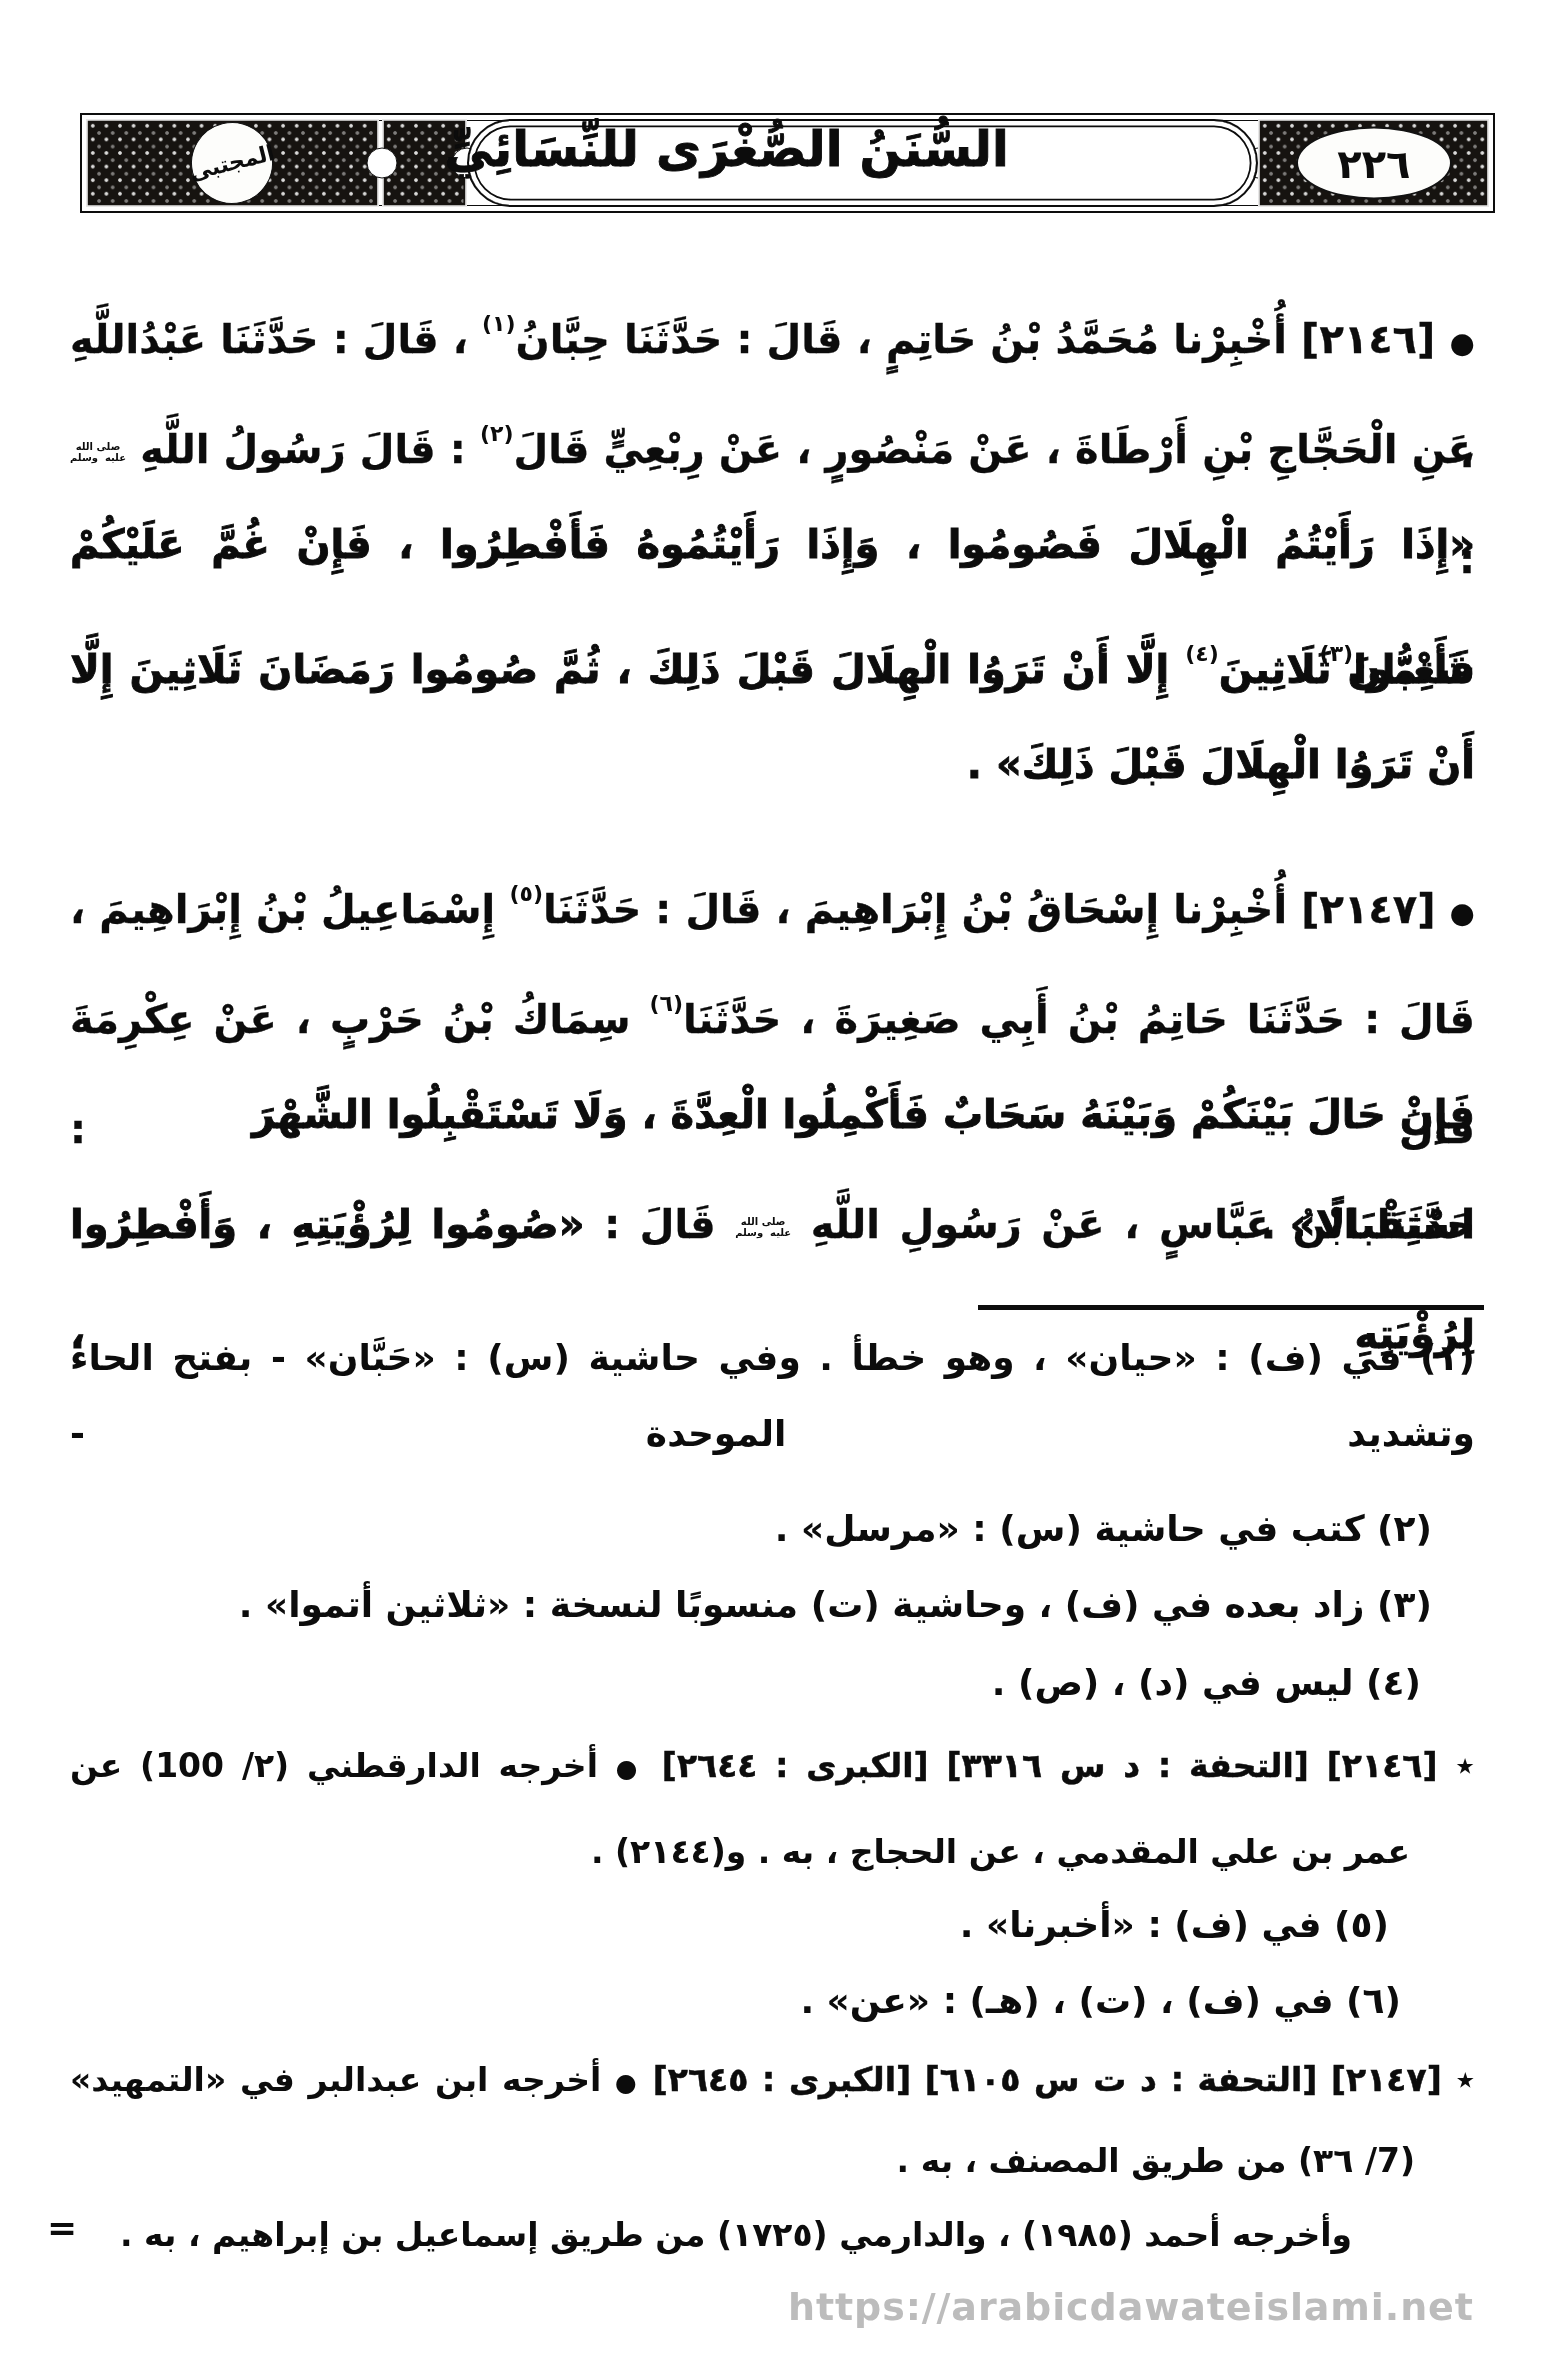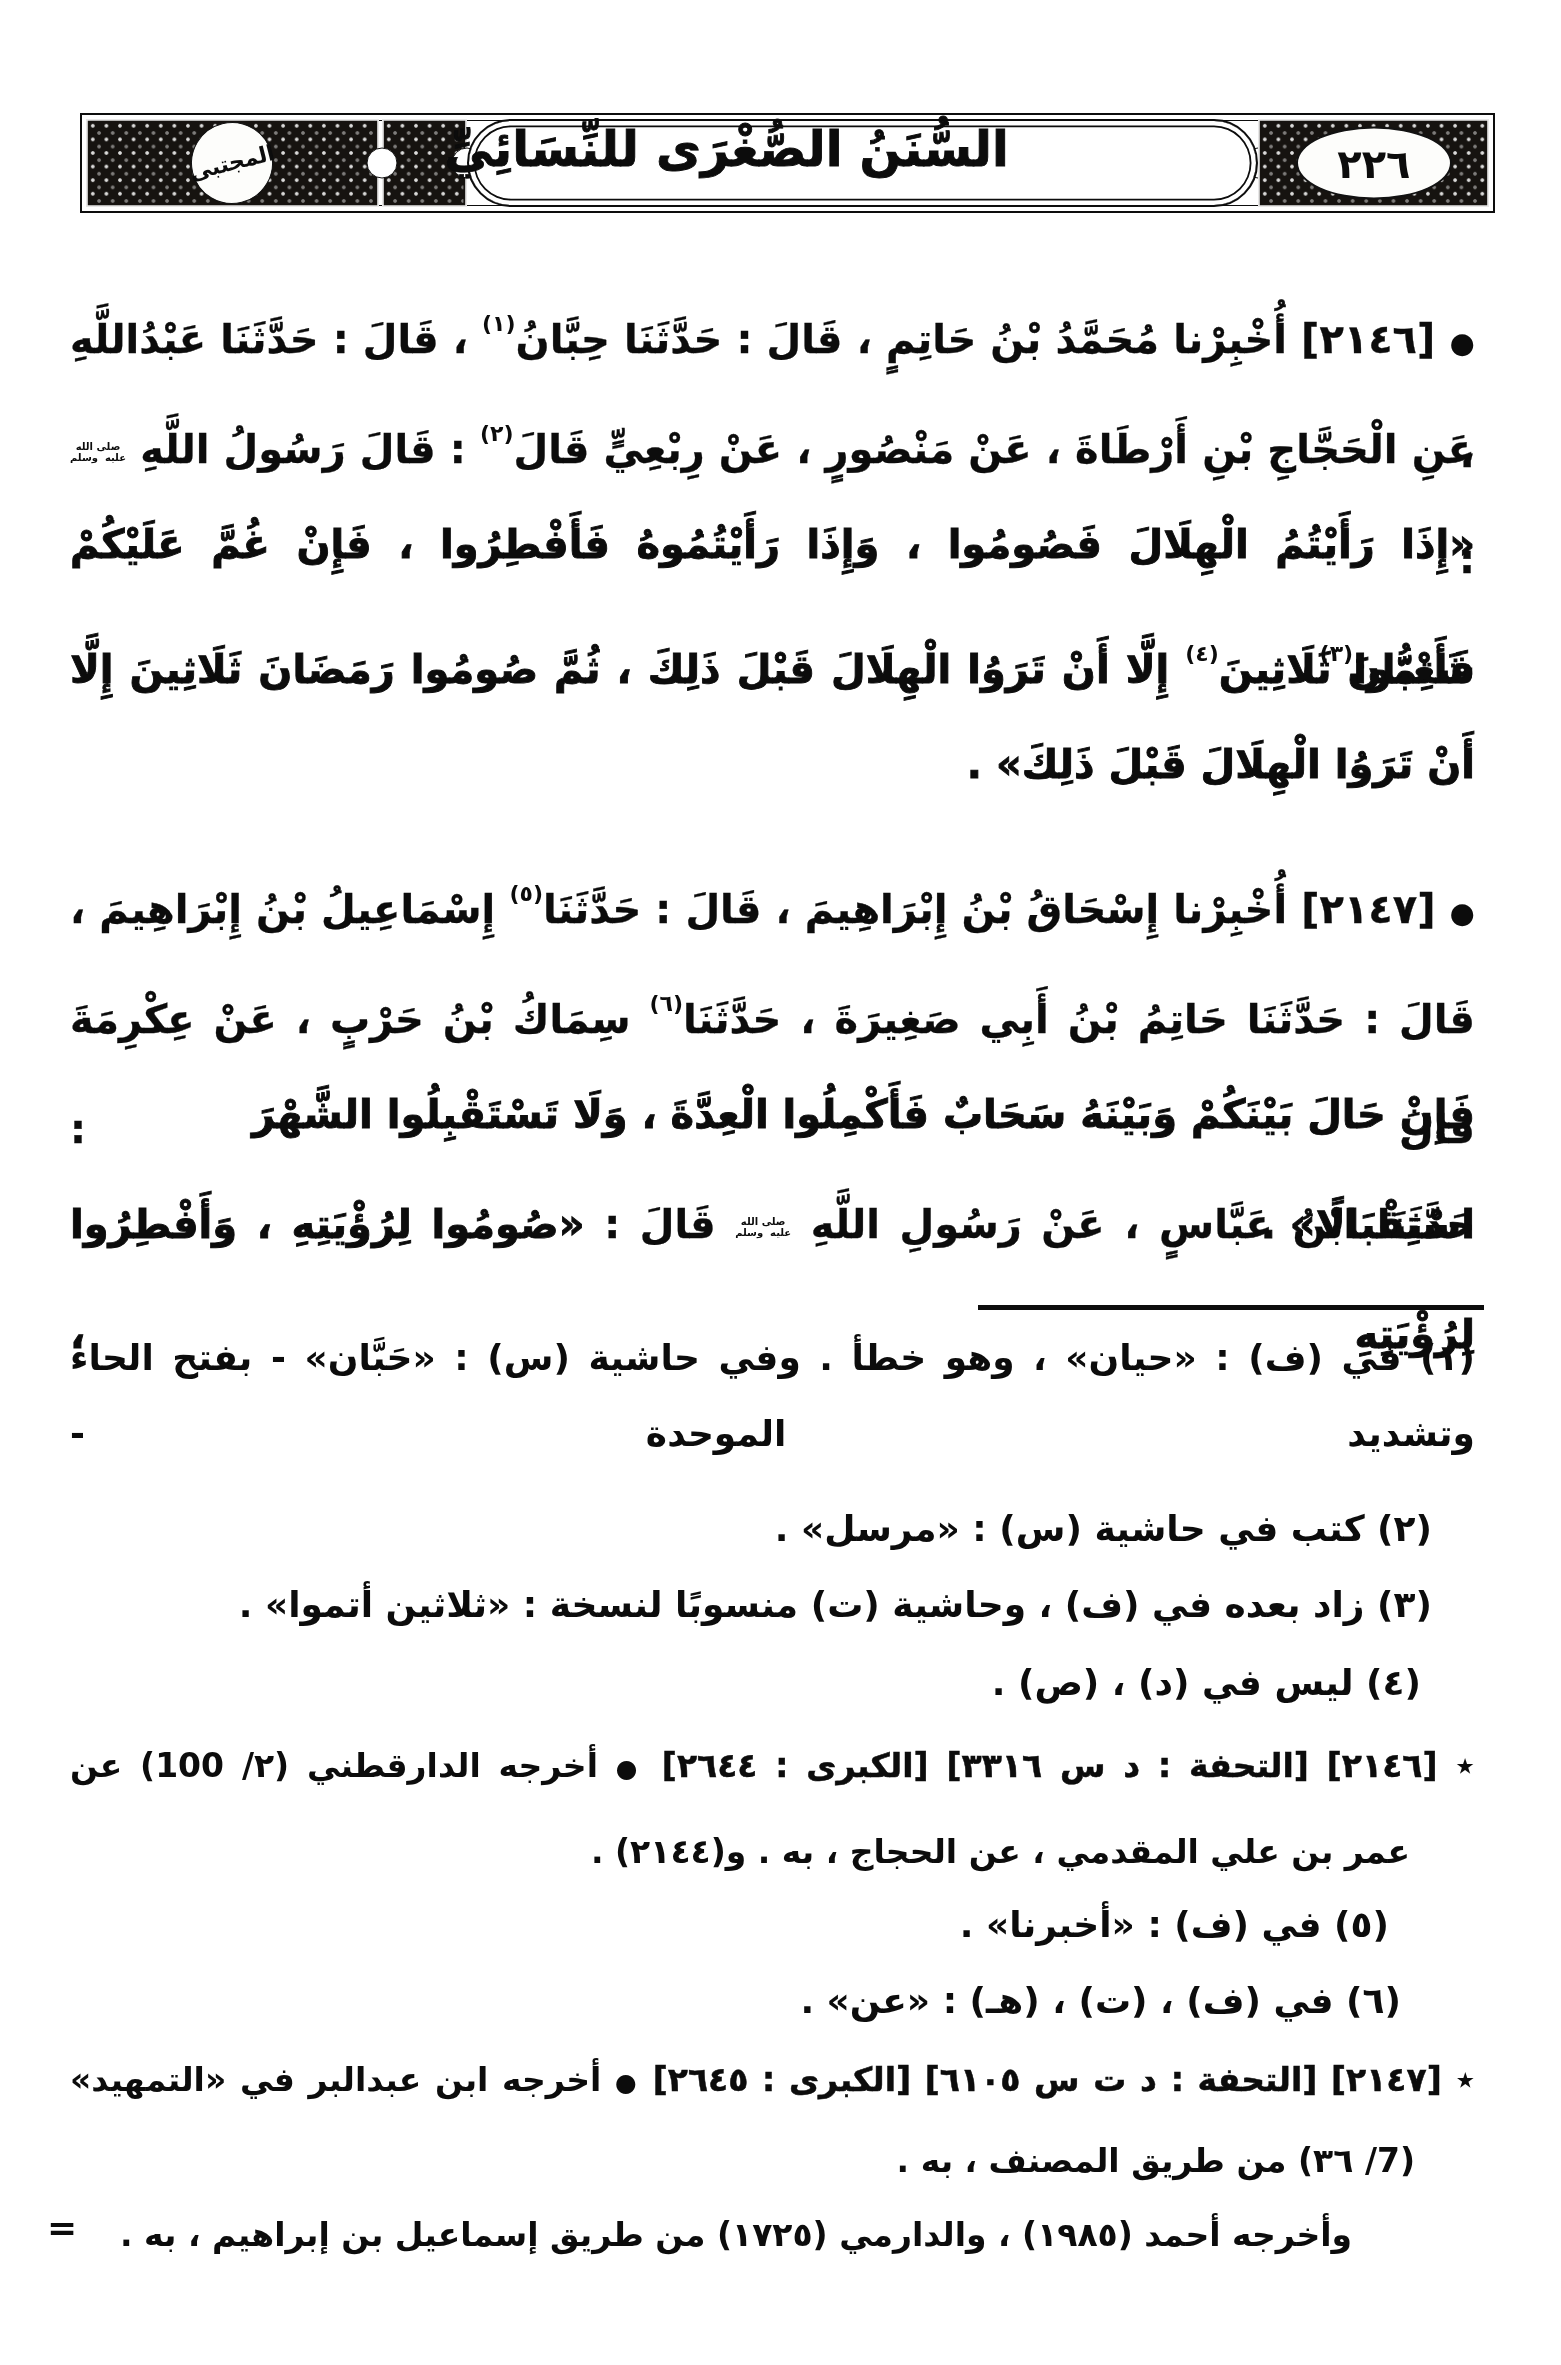--- a/index.html
+++ b/index.html
@@ -204,15 +204,16 @@
     <span class="ref">[التحفة : د ت س ٦١٠٥]</span>
     <span class="ref">[الكبرى : ٢٦٤٥]</span>
     <span class="bullet">●</span>
     <span>أخرجه ابن عبدالبر في «التمهيد»</span>
   </div>
   <div id="t47b" class="row tk rline">(7/ ٣٦) من طريق المصنف ، به .</div>
   <div id="t47c" class="row tk rline">وأخرجه أحمد (١٩٨٥) ، والدارمي (١٧٢٥) من طريق إسماعيل بن إبراهيم ، به .</div>
 
   <div id="eq">=</div>
 
+  <div id="wm">https://arabicdawateislami.net</div>
 
 </div>
 
 
 </body></html>

